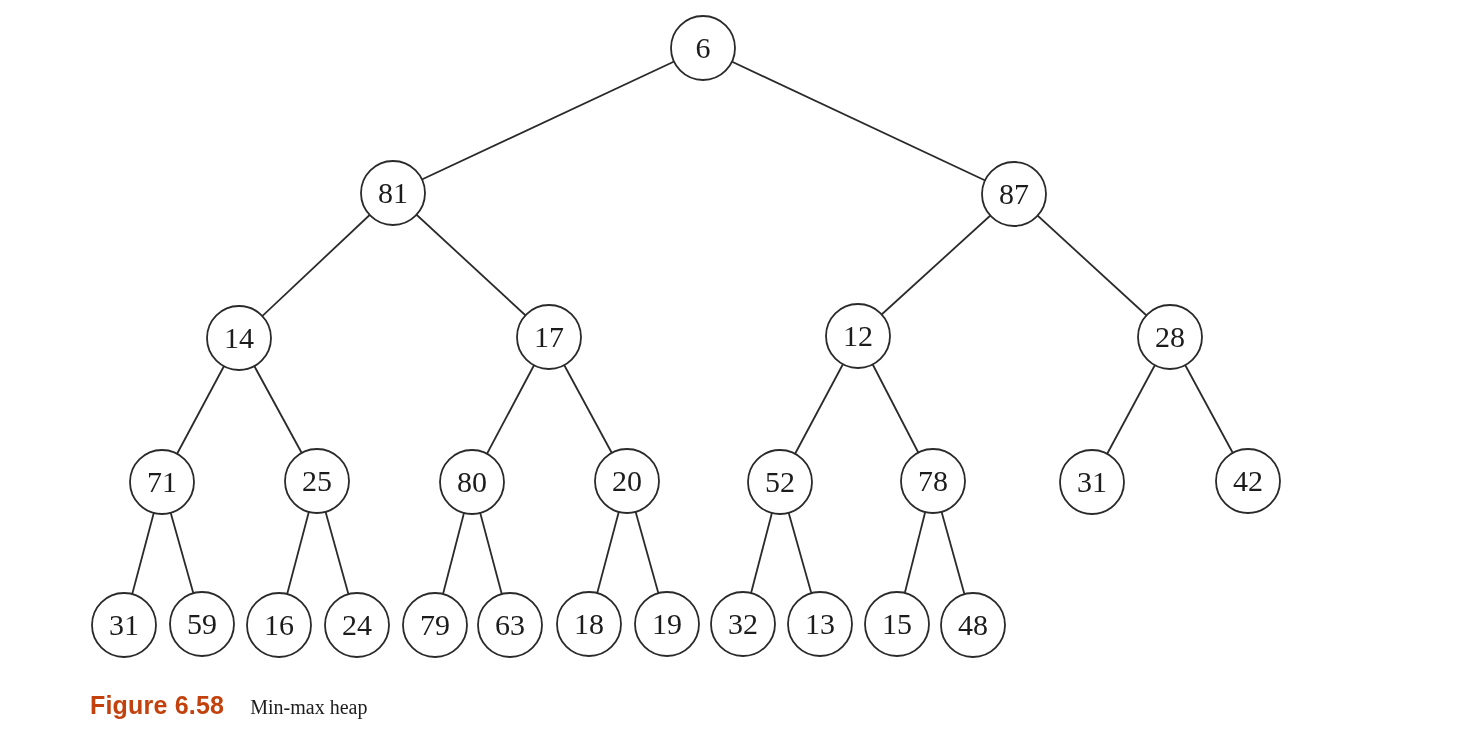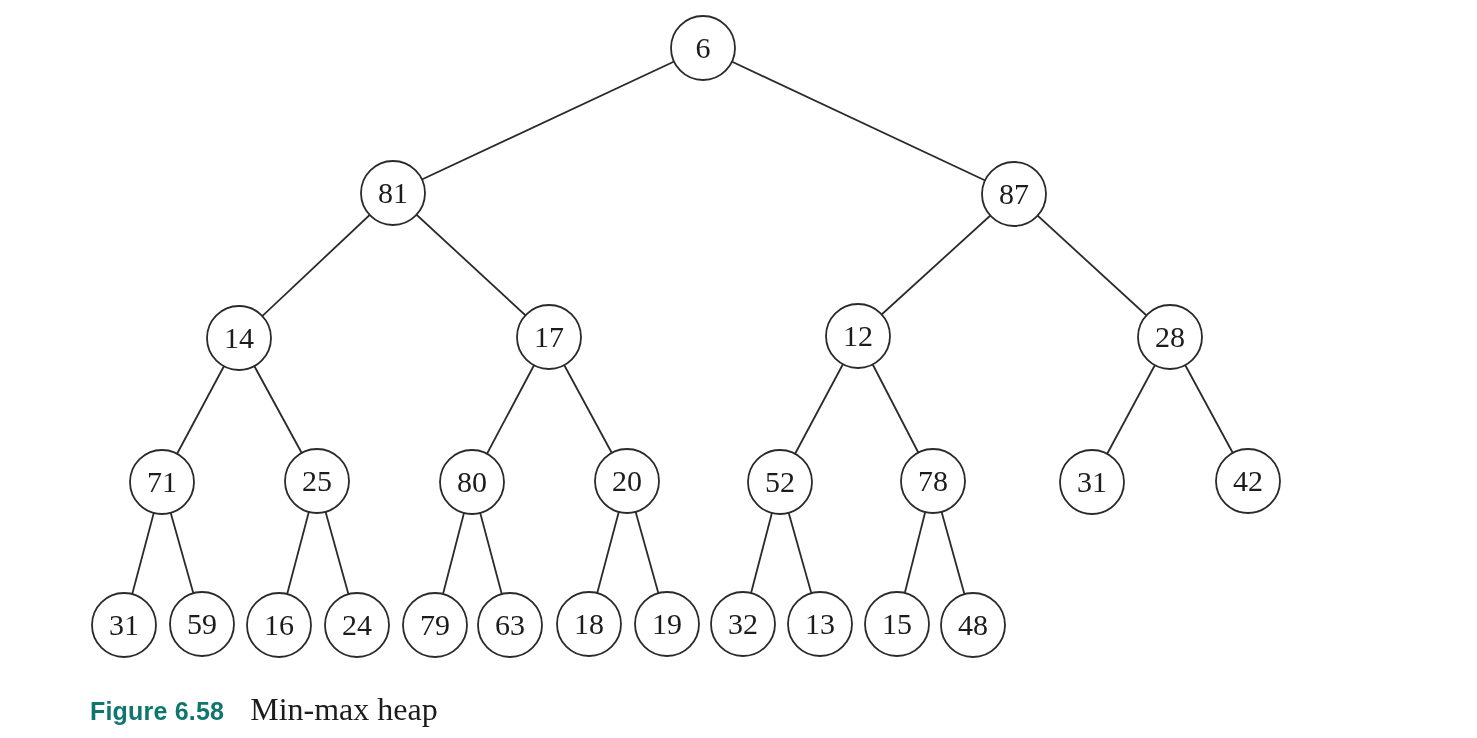--- a/index.html
+++ b/index.html
@@ -27,26 +27,26 @@
   .caption {
     position: absolute;
     left: 90px;
     top: 691px;
     white-space: nowrap;
   }
   .caption .label {
     font-family: "Liberation Sans", "DejaVu Sans", sans-serif;
     font-weight: 700;
     font-size: 25px;
-    color: #0f766e;
+    color: #c2410c;
     letter-spacing: 0.2px;
   }
   .caption .title {
     font-family: "Liberation Serif", "DejaVu Serif", serif;
-    font-size: 32px;
+    font-size: 20px;
     color: #1c1c1c;
     margin-left: 26px;
   }
 </style>
 </head>
 <body>
 
 <div class="page">
 
   <svg class="diagram-svg" width="1477" height="700" viewBox="0 0 1477 700">

